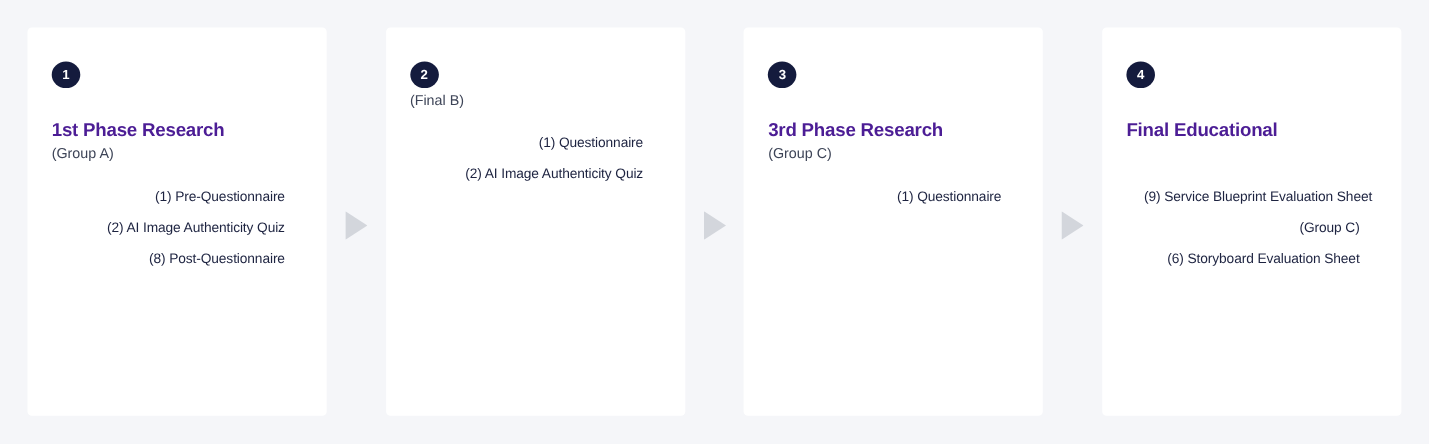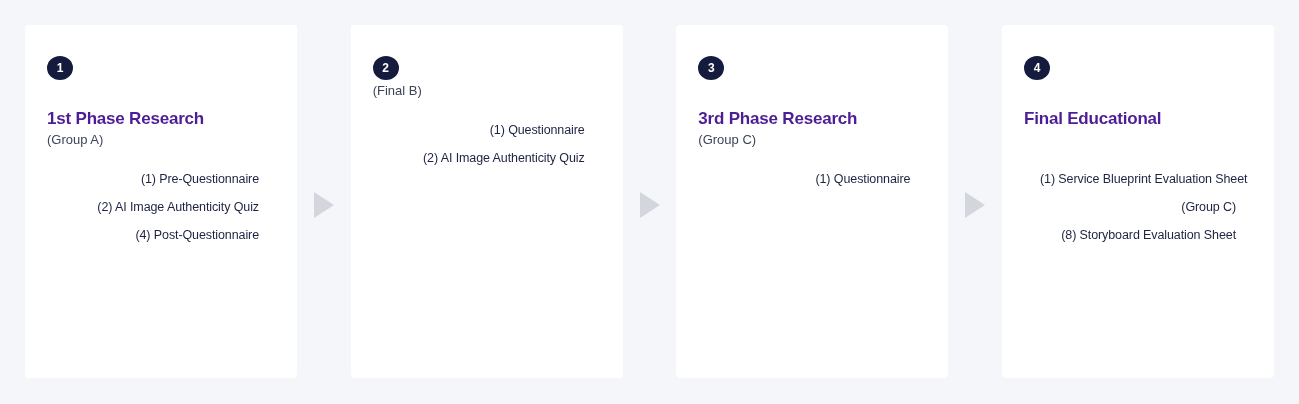--- a/index.html
+++ b/index.html
@@ -106,21 +106,21 @@
 
 <div id="phase-flow">
 
   <div class="phase-card">
     <div class="step-badge">1</div>
     <div class="card-title">1st Phase Research</div>
     <div class="card-subtitle">(Group A)</div>
     <ul class="card-list">
       <li class="card-list-item">(1) Pre-Questionnaire</li>
       <li class="card-list-item">(2) AI Image Authenticity Quiz</li>
-      <li class="card-list-item">(4) Post-Questionnaire</li>
+      <li class="card-list-item">(8) Post-Questionnaire</li>
     </ul>
   </div>
 
   <div class="arrow-sep">
     <svg width="20" height="26" viewBox="0 0 20 26">
       <polygon points="0,0 20,13 0,26" fill="#d3d6dc"></polygon>
     </svg>
   </div>
 
   <div class="phase-card">
@@ -151,19 +151,19 @@
     <svg width="20" height="26" viewBox="0 0 20 26">
       <polygon points="0,0 20,13 0,26" fill="#d3d6dc"></polygon>
     </svg>
   </div>
 
   <div class="phase-card">
     <div class="step-badge">4</div>
     <div class="card-title">Final Educational</div>
     <div class="card-subtitle"></div>
     <ul class="card-list">
-      <li class="card-list-item">(1) Service Blueprint Evaluation Sheet</li>
+      <li class="card-list-item">(9) Service Blueprint Evaluation Sheet</li>
       <li class="card-list-item">(Group C)</li>
-      <li class="card-list-item">(8) Storyboard Evaluation Sheet</li>
+      <li class="card-list-item">(6) Storyboard Evaluation Sheet</li>
     </ul>
   </div>
 
 </div>
 
 </body></html>

